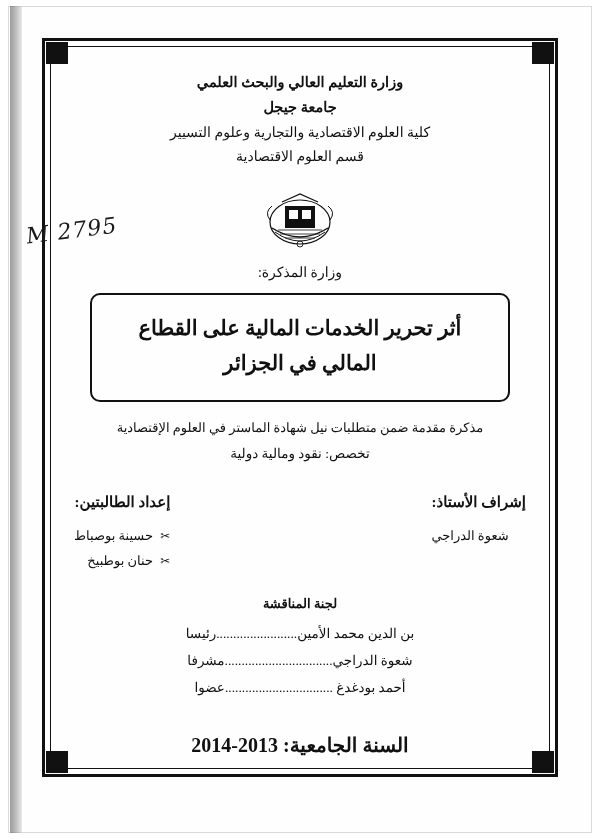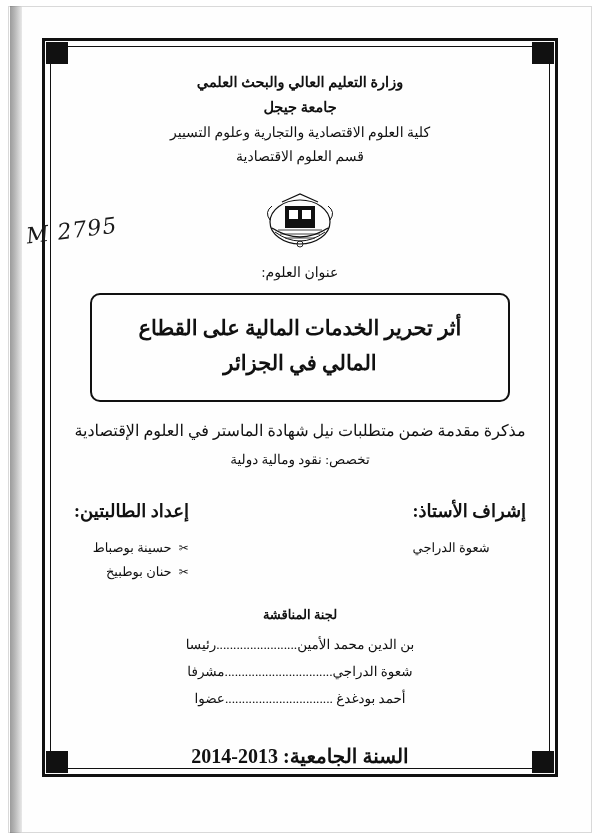--- a/index.html
+++ b/index.html
@@ -127,21 +127,21 @@
     padding: 16px 14px 18px 14px;
     box-sizing: border-box;
   }
   .title-box .line {
     font-size: 21px;
     font-weight: 700;
     line-height: 1.7;
   }
   .subtitle {
     margin-top: 12px;
-    font-size: 16px;
+    font-size: 13px;
     line-height: 1.9;
   }
   .spec {
     margin-top: 4px;
     font-size: 13.5px;
   }
   
   .people {
     margin-top: 26px;
     display: flex;
@@ -151,21 +151,21 @@
   }
   .people .col {
     font-size: 13px;
     line-height: 1.9;
   }
   .people .col.right { text-align: right; }
   .people .col.left  { text-align: left; }
   .col .heading {
     font-weight: 700;
     margin-bottom: 8px;
-    font-size: 18px;
+    font-size: 15px;
   }
   .name-item {
     white-space: nowrap;
   }
   .tick {
     font-size: 12px;
     margin-left: 4px;
   }
   
   .jury-title {
@@ -225,21 +225,21 @@
         <path d="M18 34 Q12 26 20 20" fill="none" stroke="#111" stroke-width="1"></path>
         <path d="M78 34 Q84 26 76 20" fill="none" stroke="#111" stroke-width="1"></path>
         <path d="M30 16 L48 8 L66 16" fill="none" stroke="#111" stroke-width="1.2"></path>
         <line x1="26" y1="44" x2="70" y2="44" stroke="#111" stroke-width="0.8"></line>
         <line x1="28" y1="48" x2="68" y2="48" stroke="#111" stroke-width="0.8"></line>
         <line x1="33" y1="52" x2="63" y2="52" stroke="#111" stroke-width="0.8"></line>
         <circle cx="48" cy="58" r="3" fill="none" stroke="#111" stroke-width="0.9"></circle>
       </svg>
     </div>
 
-    <div class="memo-label">عنوان العلوم:</div>
+    <div class="memo-label">وزارة المذكرة:</div>
 
     <div class="title-box">
       <div class="line">أثر تحرير الخدمات المالية على القطاع</div>
       <div class="line">المالي في الجزائر</div>
     </div>
 
     <div class="subtitle">مذكرة مقدمة ضمن متطلبات نيل شهادة الماستر في العلوم الإقتصادية</div>
     <div class="spec">تخصص: نقود ومالية دولية</div>
 
     <div class="people">

